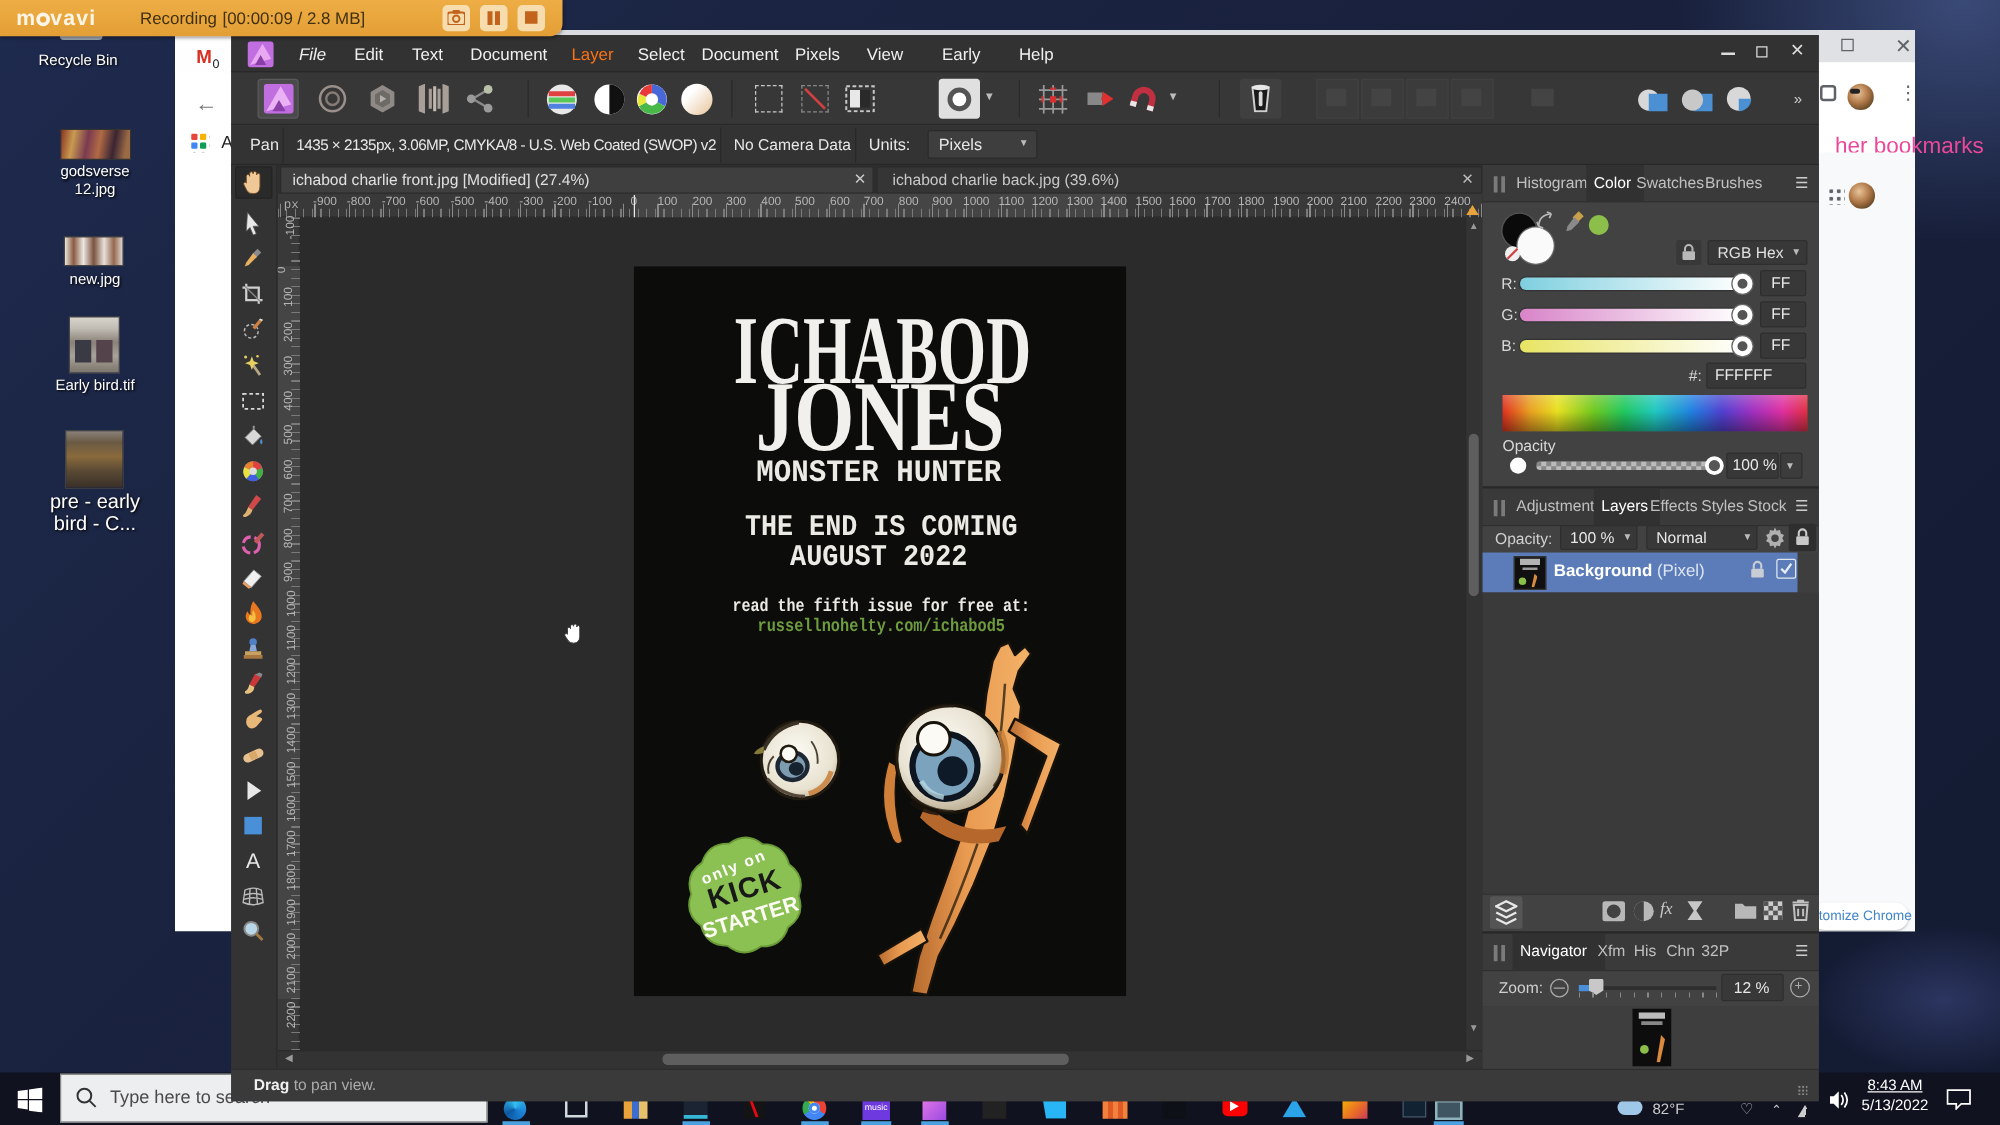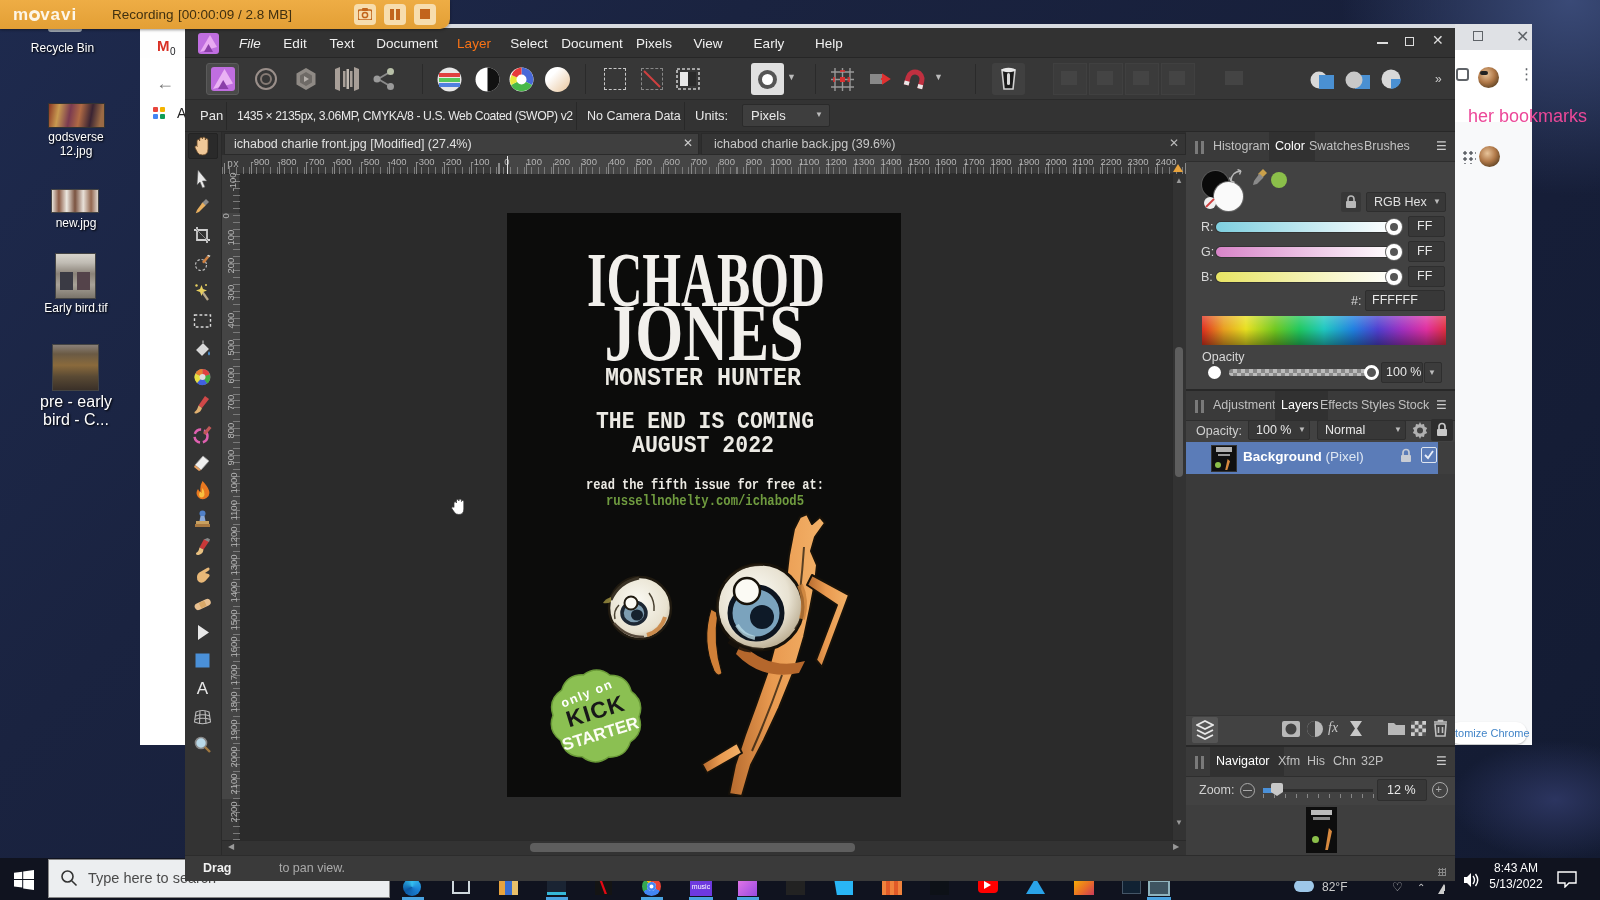--- a/index.html
+++ b/index.html
@@ -119,21 +119,21 @@
   <div class="ab" style="left:1294px;top:880px;width:20px;height:12px;border-radius:6px;background:#9ec7e8;"></div>
   <div class="txt" style="left:1322px;top:880px;font-size:12px;color:#ccc;">82°F</div>
   <div class="txt" style="left:1392px;top:880px;font-size:12px;color:#bbb;">♡</div>
   <div class="txt" style="left:1417px;top:882px;font-size:10px;color:#ccc;">⌃</div>
   <div class="ab" style="left:1438px;top:884px;width:12px;height:10px;background:linear-gradient(0deg,transparent 0,transparent 0),conic-gradient(from 230deg at 50% 100%,transparent 0 40deg,#ccc 40deg 140deg,transparent 140deg);clip-path:polygon(0 100%,50% 0,100% 100%);"></div>
 
   <svg class="ab" style="left:1464px;top:873px;" width="18" height="14" viewBox="0 0 18 14">
       <path fill="#fff" d="M0 4h3l4-4v14l-4-4H0z"></path>
       <path d="M9 3 q3 4 0 8 M11.5 1 q4.5 6 0 12" stroke="#fff" stroke-width="1.4" fill="none"></path>
     </svg>
-  <div class="txt" style="left:1490px;top:861px;width:52px;text-align:center;font-size:12px;color:#fff;">8:43 AM</div>
+  <div class="txt" style="left:1490px;top:861px;width:52px;text-align:center;font-size:12px;color:#fff;text-decoration:underline;">8:43 AM</div>
   <div class="txt" style="left:1486px;top:877px;width:60px;text-align:center;font-size:12px;color:#fff;">5/13/2022</div>
   <svg class="ab" style="left:1557px;top:871px;" width="20" height="17" viewBox="0 0 20 17">
       <path fill="none" stroke="#fff" stroke-width="1.4" d="M1 1h18v11h-7l-4 4v-4H1z"></path>
     </svg>
 </div>
 
 <div id="affinity" class="ab" style="left:185px;top:28px;width:1270px;height:853px;background:#323232;">
 <div class="ab" style="left:0;top:0;width:1270px;height:30px;background:#323232;border-bottom:1px solid #262626;"></div>
 <svg class="ab" style="left:13px;top:5px;" width="21" height="21" viewBox="0 0 21 21">
 <rect width="21" height="21" rx="3" fill="#c06ee0"></rect>
@@ -455,21 +455,21 @@
 </svg>
 <div class="ab" style="left:987px;top:146px;width:14px;height:666px;background:#333;border-left:1px solid #2a2a2a;"></div>
 <div class="txt" style="left:990px;top:148px;font-size:8px;color:#999;">▲</div>
 <div class="txt" style="left:990px;top:790px;font-size:8px;color:#999;">▼</div>
 <div class="ab" style="left:990px;top:319px;width:8px;height:130px;background:#5e5e5e;border-radius:4px;"></div>
 <div class="ab" style="left:37px;top:812px;width:964px;height:15px;background:#333;border-top:1px solid #2a2a2a;"></div>
 <div class="txt" style="left:43px;top:814px;font-size:8px;color:#999;">◀</div>
 <div class="txt" style="left:988px;top:814px;font-size:8px;color:#999;">▶</div>
 <div class="ab" style="left:345px;top:815px;width:325px;height:9px;background:#5e5e5e;border-radius:4px;"></div>
 <div class="ab" style="left:0;top:827px;width:1270px;height:26px;background:#3a3a3a;border-top:1px solid #2c2c2c;"></div>
-<div class="txt" style="left:18px;top:833px;font-size:12.5px;color:#f0f0f0;font-weight:bold;">Drag <span style="font-weight:normal;color:#aaa;margin-left:44px;">to pan view.</span></div>
+<div class="txt" style="left:18px;top:833px;font-size:12.5px;color:#f0f0f0;font-weight:bold;">Drag <span style="font-weight:normal;color:#aaa;">to pan view.</span></div>
 <div class="ab" style="left:1253px;top:840px;width:8px;height:8px;background:radial-gradient(circle,#888 1px,transparent 1.2px) 0 0/3px 3px;"></div>
 <div class="ab" style="left:1001px;top:104px;width:269px;height:723px;background:#3e3e3e;border-left:1px solid #262626;"></div>
 <div class="ab" style="left:1001px;top:104px;width:269px;height:30px;background:#3a3a3a;border-bottom:1px solid #2e2e2e;"></div>
 <div class="ab" style="left:1010px;top:113px;width:3px;height:13px;background:#7a7a7a;"></div>
 <div class="ab" style="left:1016px;top:113px;width:3px;height:13px;background:#7a7a7a;"></div>
 <div class="txt" style="left:1028px;top:111px;font-size:12.5px;color:#c0c0c0;">Histogram</div>
 <div class="ab" style="left:1084px;top:104px;width:46px;height:30px;background:#313131;"></div>
 <div class="txt" style="left:1090px;top:111px;font-size:12.5px;color:#fff;">Color</div>
 <div class="txt" style="left:1124px;top:111px;font-size:12.5px;color:#c0c0c0;">Swatches</div>
 <div class="txt" style="left:1179px;top:111px;font-size:12.5px;color:#c0c0c0;">Brushes</div>

